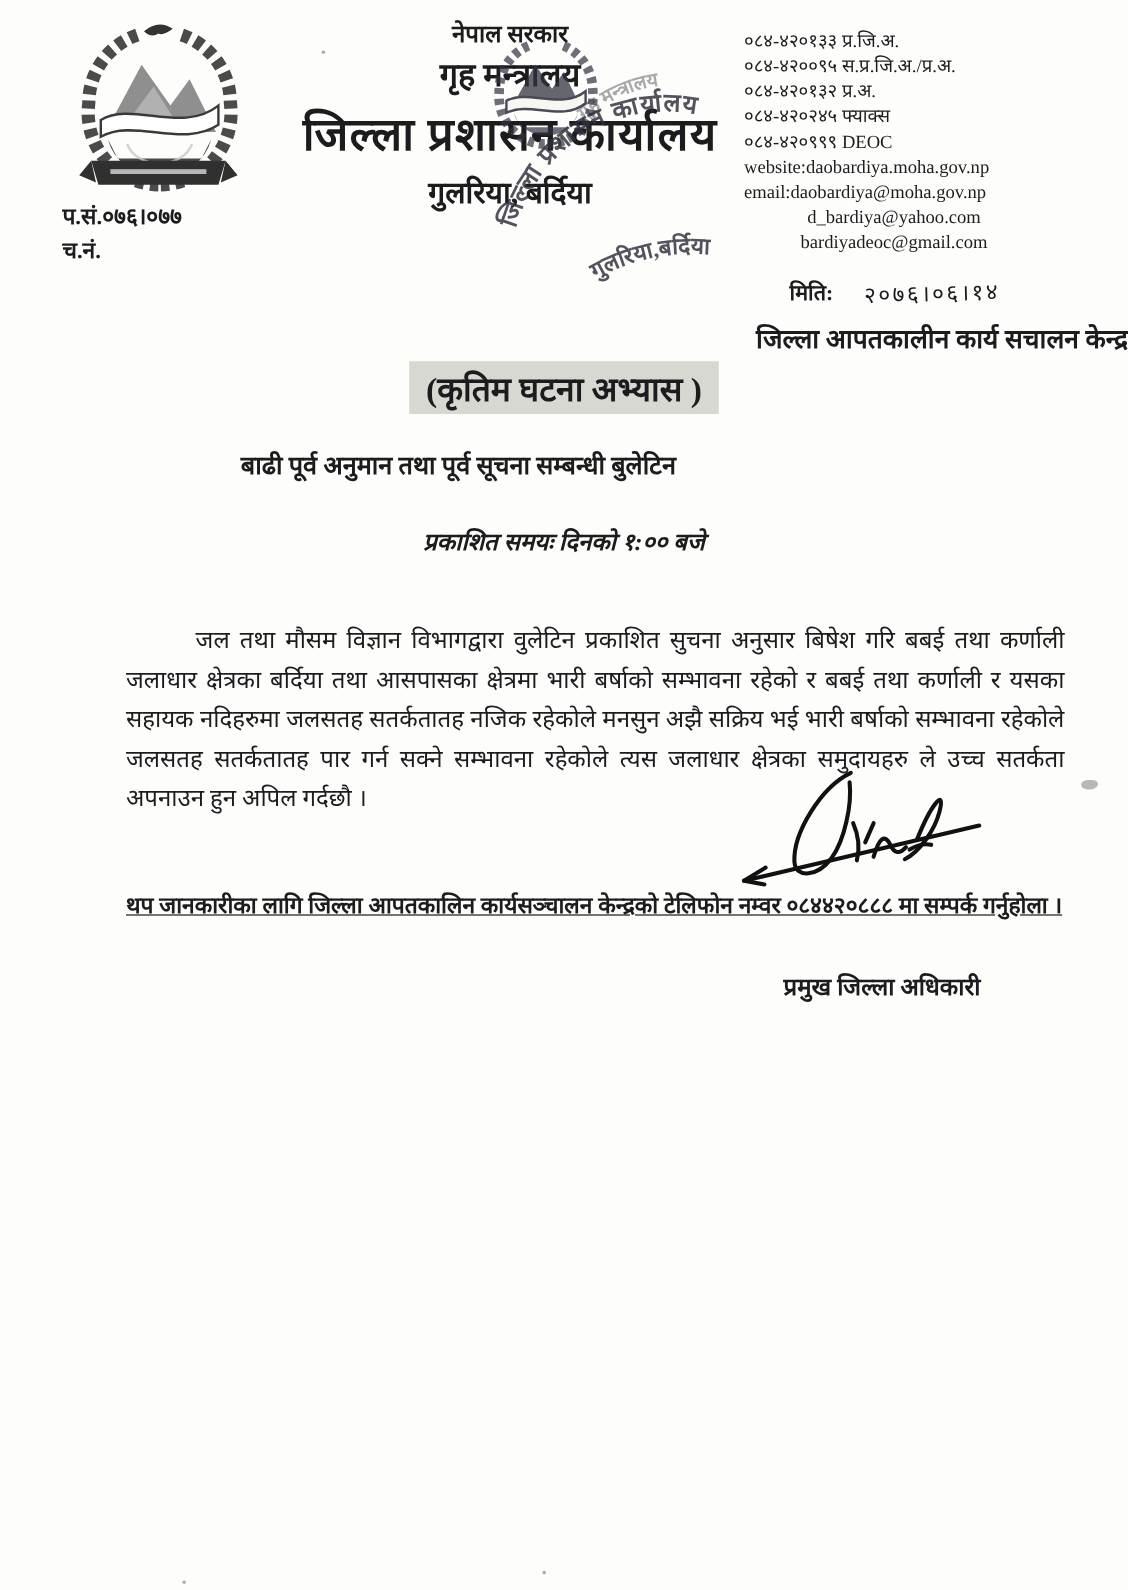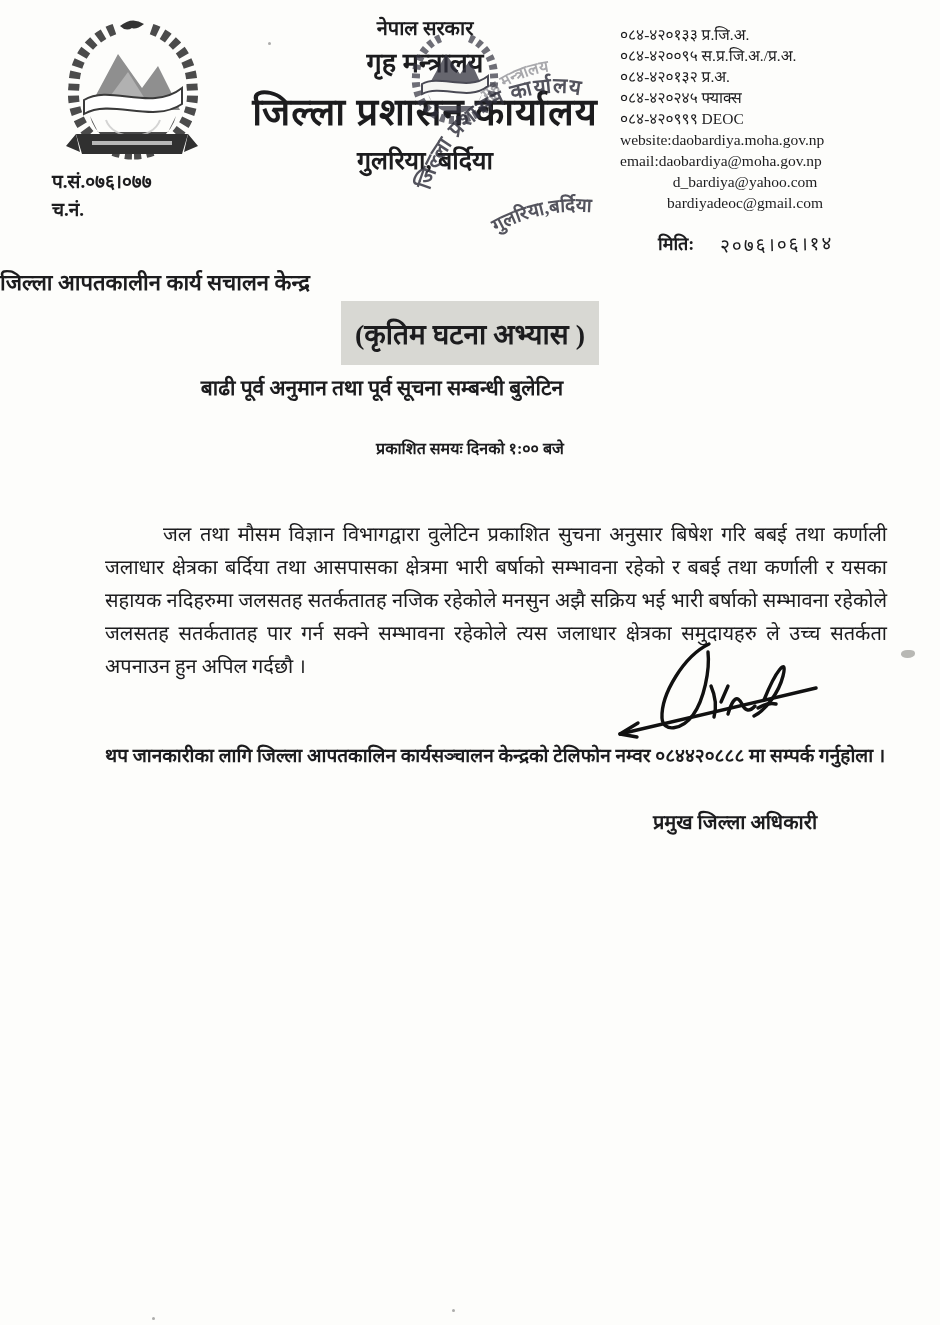--- a/index.html
+++ b/index.html
@@ -17,31 +17,31 @@
   .ministry-line{font-size:27px;font-weight:700;margin-top:2px;}
   .office-title{font-size:38px;font-weight:700;margin-top:4px;letter-spacing:1px;}
   .office-location{font-size:25px;font-weight:700;margin-top:6px;}
   
   .contact-block{left:620px;top:24px;width:275px;font-size:15.5px;line-height:21px;}
   .c-line{white-space:nowrap;}
   .c-center{text-align:center;width:250px;}
   .date-row{left:620px;top:231px;font-size:18px;font-weight:700;display:flex;gap:26px;margin-left:38px;}
   .date-value{font-weight:400;font-size:19px;letter-spacing:2px;transform:rotate(-1.5deg);}
   
-  .deoc-heading{left:0;top:266px;width:940px;text-align:left;font-size:22px;font-weight:700;}
+  .deoc-heading{left:0;top:266px;width:940px;text-align:right;font-size:22px;font-weight:700;}
   .exercise-wrap{left:0;top:301px;width:940px;text-align:center;}
-  .exercise-heading{display:inline-block;background:#d8d8d3;padding:13px 14px;font-size:28px;font-weight:700;}
+  .exercise-heading{display:inline-block;background:#d8d8d3;padding:3px 14px;font-size:28px;font-weight:700;}
   .bulletin-title{left:0;top:373px;width:764px;text-align:center;font-size:21px;font-weight:700;}
-  .publish-time{left:0;top:437px;width:940px;text-align:center;font-size:16px;font-weight:700;}
+  .publish-time{left:0;top:437px;width:940px;text-align:center;font-size:20px;font-weight:700;font-style:italic;}
   
   .body-paragraph{
     left:105px;top:518px;width:782px;font-size:20px;line-height:33px;
     text-align:justify;text-indent:58px;
   }
-  .contact-note{left:105px;top:740px;width:788px;font-size:19px;line-height:32px;font-weight:600;text-align:justify;}
+  .contact-note{left:105px;top:740px;width:788px;font-size:19px;line-height:32px;font-weight:600;text-align:justify;text-decoration:underline;}
   .signer-name{left:600px;top:776px;width:300px;text-align:center;font-size:23px;font-weight:600;}
   .signer-title{left:595px;top:808px;width:280px;text-align:center;font-size:20px;font-weight:600;}
   
   .ink-emblem{left:408px;top:28px;opacity:.88;}
   .round-stamp{left:398px;top:56px;transform:rotate(-3deg);}
   .smudge{left:901px;top:650px;width:14px;height:8px;background:#9a9a96;border-radius:50% 40% 60% 50%;opacity:.7;}
   .speck{width:3px;height:3px;background:#777;border-radius:50%;opacity:.6;}
   svg text{font-family:"Liberation Serif","DejaVu Serif",serif;}
 </style>
 </head>

